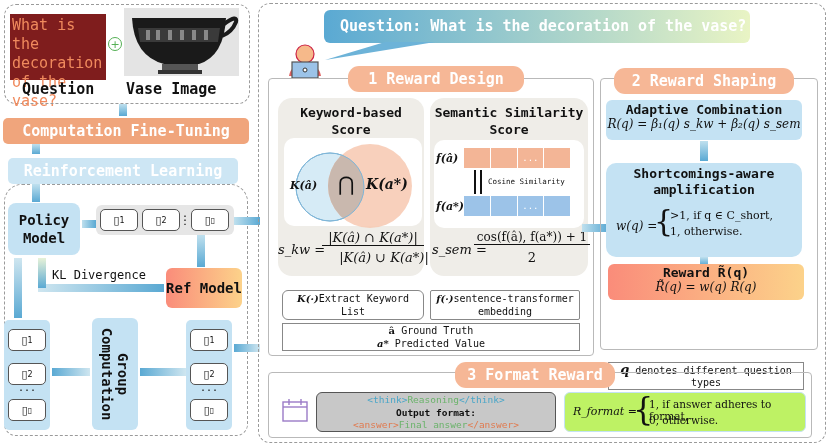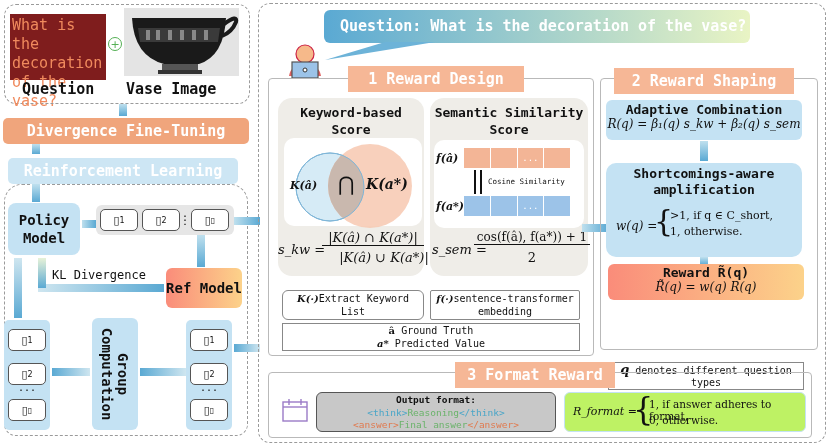--- a/index.html
+++ b/index.html
@@ -8,21 +8,21 @@
   .abs { position: absolute; }
   .mono { font-family: "DejaVu Sans Mono", monospace; }
   .serif { font-family: "DejaVu Serif", serif; }
   .dash-box { border: 1.5px dashed #9a9a9a; border-radius: 12px; }
   .center { display: flex; align-items: center; justify-content: center; text-align: center; }
   .tok { background: #fff; border: 1.5px solid #555; border-radius: 5px; font-size: 11px; display:flex; align-items:center; justify-content:center; font-family: "DejaVu Sans", sans-serif; }
   .tok sub { font-size: 8px; }
   .arrow-h { height: 8px; background: linear-gradient(90deg, #bfe0ee, #5aa9d3); }
   .arrow-v { width: 8px; background: linear-gradient(180deg, #bfe0ee, #5aa9d3); }
   .sketch { border: 1.3px solid #b9b9b9; border-radius: 4px; }
-  .label-pill { background: #f6b796; color: #fff; font-size: 15px; font-weight: bold; border-radius: 0; }
+  .label-pill { background: #f6b796; color: #fff; font-size: 15px; font-weight: bold; border-radius: 11px; }
 </style>
 </head>
 <body>
 
 <div class="abs dash-box" style="left:4px;top:4px;width:246px;height:100px;"></div>
 <div class="abs mono" style="left:10px;top:14px;width:96px;height:66px;font-size:15px;line-height:19px;color:#f08a5d;background:#7f1d1d;padding:2px;">What is the decoration of the vase?</div>
 <div class="abs center" style="left:108px;top:37px;width:14px;height:14px;border:1.3px solid #55b055;border-radius:50%;color:#55b055;font-size:11px;font-family:'DejaVu Sans',sans-serif;">
     <span>+</span>
   </div>
 
@@ -43,21 +43,21 @@
     <rect x="38" y="56" width="36" height="6" fill="#555"></rect>
     <rect x="34" y="62" width="44" height="4" fill="#333"></rect>
   </svg>
 </div>
 <div class="abs mono" style="left:22px;top:80px;font-size:15px;font-weight:bold;">Question</div>
 <div class="abs mono" style="left:126px;top:80px;font-size:15px;font-weight:bold;">Vase Image</div>
 
 <div class="abs arrow-v" style="left:119px;top:104px;height:12px;"></div>
 
 <div class="abs center mono" style="left:3px;top:118px;width:246px;height:26px;background:#f0a57c;color:#fff;font-size:15px;font-weight:bold;border-radius:5px;">
-    <span>Divergence Fine-Tuning</span>
+    <span>Computation Fine-Tuning</span>
   </div>
 
 <div class="abs arrow-v" style="left:32px;top:144px;height:10px;"></div>
 
 <div class="abs center mono" style="left:8px;top:158px;width:230px;height:26px;background:#cde6f4;color:#fff;font-size:15px;font-weight:bold;border-radius:5px;">
     <span>Reinforcement Learning</span>
   </div>
 
 <div class="abs dash-box" style="left:4px;top:184px;width:244px;height:252px;border-top-left-radius:18px;border-top-right-radius:18px;"></div>
 
@@ -246,22 +246,22 @@
 <div class="abs center mono label-pill" style="left:455px;top:362px;width:160px;height:26px;">3 Format Reward</div>
 
 <svg class="abs" style="left:282px;top:398px;" width="26" height="24" viewBox="0 0 26 24">
   <rect x="1" y="4" width="24" height="19" fill="#fff" stroke="#9b7bc7" stroke-width="1.4"></rect>
   <line x1="1" y1="9" x2="25" y2="9" stroke="#9b7bc7" stroke-width="1.4"></line>
   <line x1="7" y1="1" x2="7" y2="7" stroke="#9b7bc7" stroke-width="1.4"></line>
   <line x1="19" y1="1" x2="19" y2="7" stroke="#9b7bc7" stroke-width="1.4"></line>
 </svg>
 
 <div class="abs mono" style="left:316px;top:392px;width:240px;height:40px;background:#c8c8c8;border:1.3px solid #555;border-radius:6px;font-size:9.5px;line-height:12.5px;text-align:center;padding-top:1px;">
+  <div><span style="color:#4aa6c8;">&lt;think&gt;</span><span style="color:#6bb36b;">Reasoning</span><span style="color:#4aa6c8;">&lt;/think&gt;</span></div>
   <div style="font-weight:bold;">Output format:</div>
-  <div><span style="color:#4aa6c8;">&lt;think&gt;</span><span style="color:#6bb36b;">Reasoning</span><span style="color:#4aa6c8;">&lt;/think&gt;</span></div>
   <div><span style="color:#e07a4f;">&lt;answer&gt;</span><span style="color:#6bb36b;">Final answer</span><span style="color:#e07a4f;">&lt;/answer&gt;</span></div>
 </div>
 
 <div class="abs serif" style="left:564px;top:392px;width:242px;height:40px;border:1px solid #c4e2f3;border-radius:6px;background:#bef264;">
   <div class="abs" style="left:8px;top:12px;font-size:11px;font-style:italic;">R_format =</div>
   <div class="abs" style="left:68px;top:-3px;font-size:32px;">{</div>
   <div class="abs" style="left:84px;top:5px;font-size:10.5px;">1,  if answer adheres to format,</div>
   <div class="abs" style="left:84px;top:21px;font-size:10.5px;">0,    otherwise.</div>
 </div>
 

